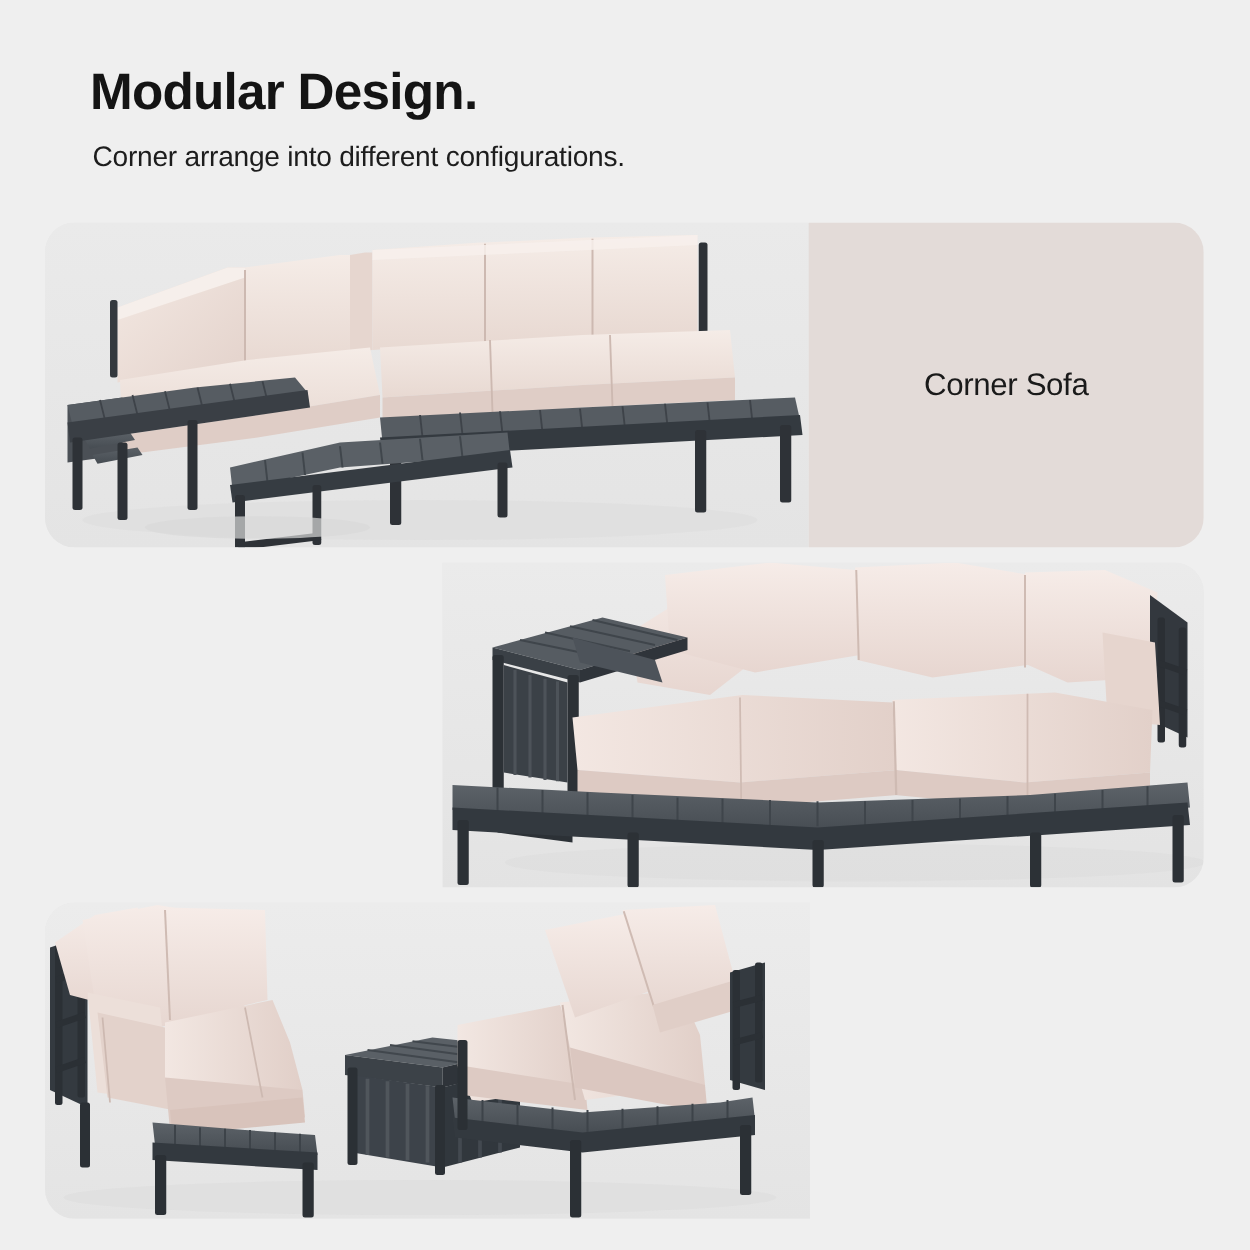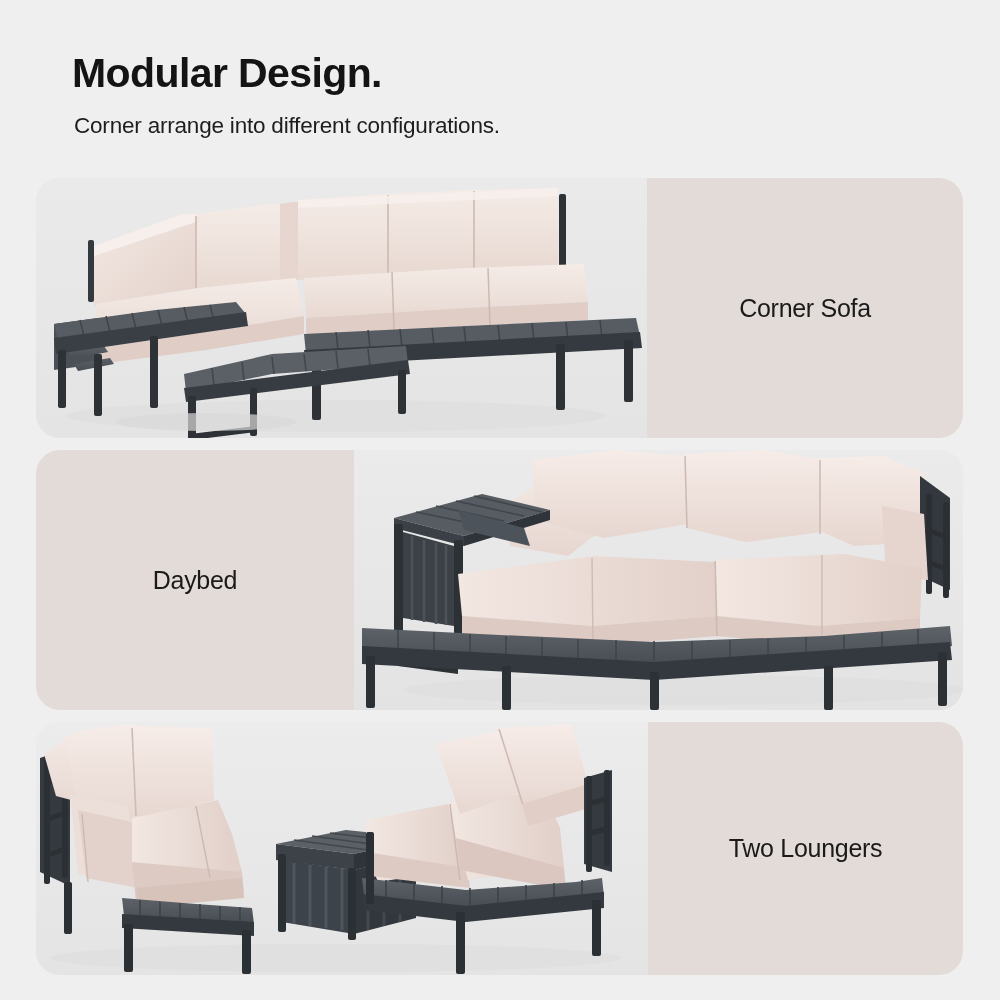--- a/index.html
+++ b/index.html
@@ -217,23 +217,20 @@
       </svg>
     </div>
 
     <div class="pane pane-label">
       <span class="pane-label-text">Corner Sofa</span>
     </div>
   </div>
 
   <div class="row row-2 r-round-all">
 
-    <div class="pane pane-label">
-      <span class="pane-label-text">Daybed</span>
-    </div>
 
     <div class="pane pane-photo">
       <svg class="photo-svg" viewBox="0 0 609 260" preserveAspectRatio="xMidYMid slice">
         <defs>
           <linearGradient id="cusC" x1="0" y1="0" x2="0" y2="1">
             <stop offset="0" stop-color="#f6ece8"></stop>
               <stop offset="1" stop-color="#e7d6d0"></stop>
           </linearGradient>
           <linearGradient id="cusD" x1="0" y1="0" x2="1" y2="0">
             <stop offset="0" stop-color="#f3e7e2"></stop>
@@ -445,18 +442,15 @@
           <line x1="546" y1="158" x2="546" y2="176"></line>
         </g>
         <path d="M326 172 L430 184 L568 170 L568 186 L430 200 L328 188 Z" fill="#33393f"></path>
 
         <rect x="330" y="110" width="8" height="72" rx="2" fill="#2b3035"></rect>
         <rect x="420" y="190" width="9" height="62" rx="2" fill="#2b3035"></rect>
         <rect x="556" y="178" width="9" height="56" rx="2" fill="#2b3035"></rect>
       </svg>
     </div>
 
-    <div class="pane pane-label">
-      <span class="pane-label-text">Two Loungers</span>
-    </div>
   </div>
 
 </div>
 
 </body></html>

